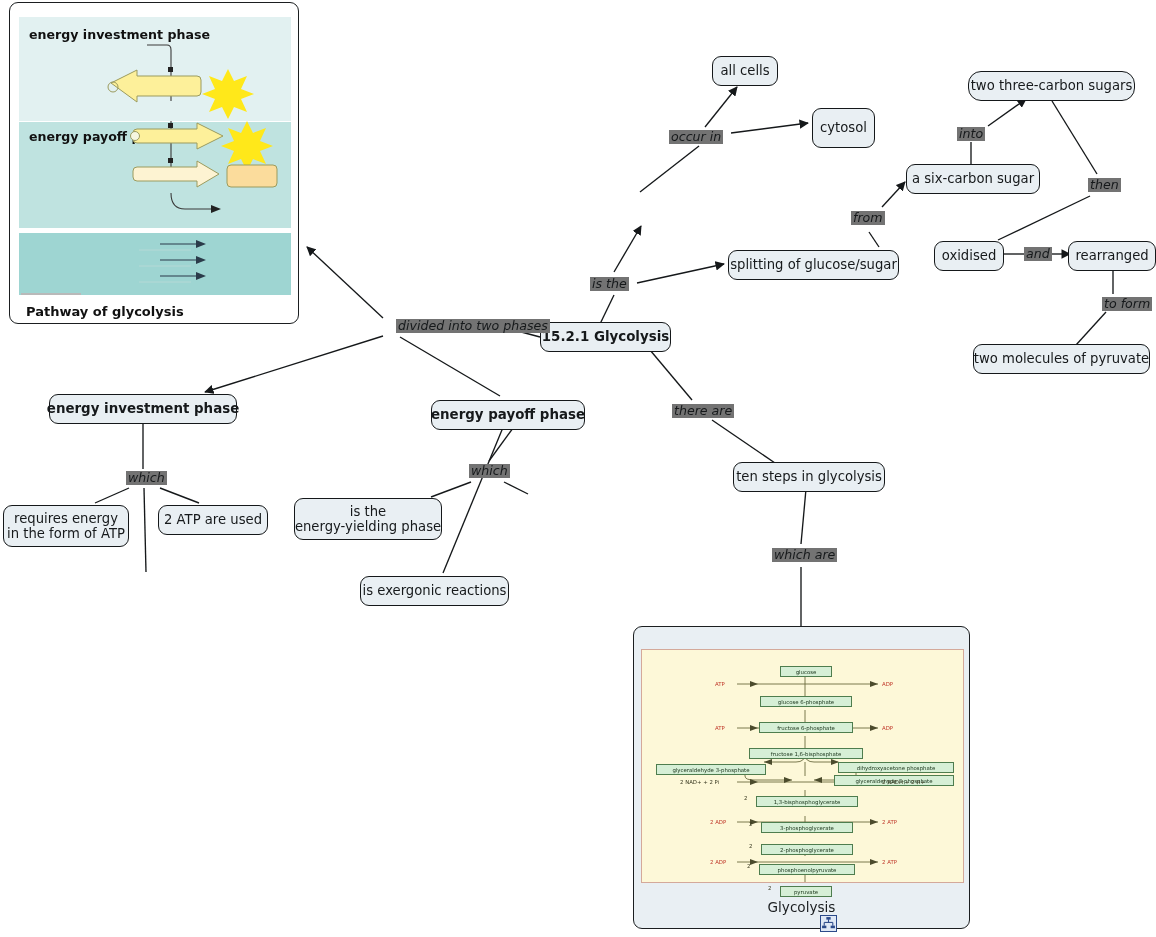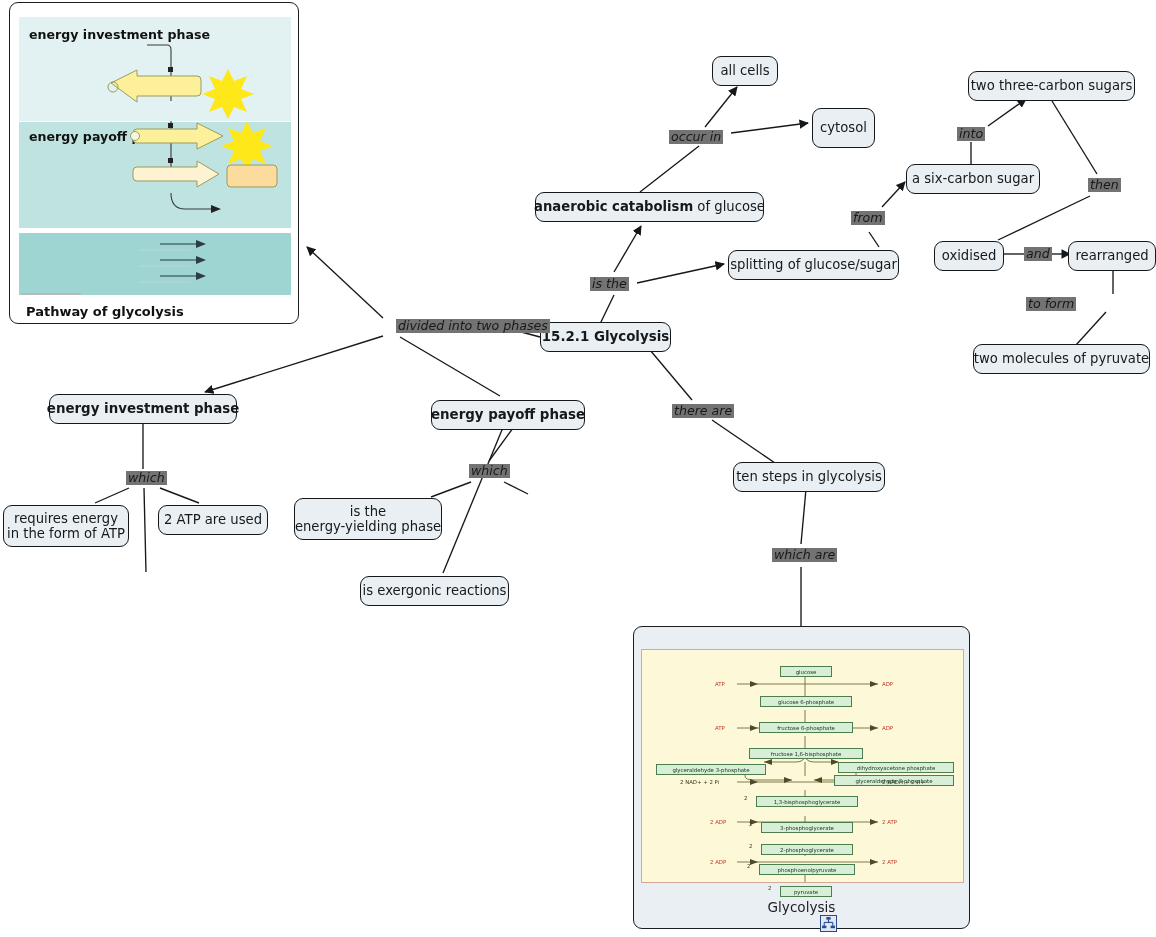--- a/index.html
+++ b/index.html
@@ -284,31 +284,30 @@
         <line x1="120" y1="265" x2="172" y2="265"></line>
       </g>
       <rect x="2" y="276" width="60" height="3" fill="#b9b9b9"></rect>
     </svg>
 
     <div id="pw-caption">Pathway of glycolysis</div>
   </div>
 
   <div class="node bold" style="left:540px;top:322px;width:131px;height:30px;">15.2.1 Glycolysis</div>
 
-  <div class="node mixed" style="left:535px;top:192px;width:229px;height:30px;"><b>anaerobic catabolism</b><span> of glucose</span></div>
 
   <div class="node" style="left:712px;top:56px;width:66px;height:28px;">all cells</div>
 
   <div class="node" style="left:812px;top:108px;width:63px;height:40px;">cytosol</div>
 
   <div class="node" style="left:728px;top:250px;width:171px;height:29px;">splitting of glucose/sugar</div>
 
   <div class="node" style="left:906px;top:164px;width:134px;height:29px;">a six-carbon sugar</div>
 
-  <div class="node" style="left:968px;top:71px;width:167px;height:29px;">two three-carbon sugars</div>
+  <div class="node" style="left:968px;top:71px;width:167px;height:29px;border-radius:13px;">two three-carbon sugars</div>
 
   <div class="node" style="left:934px;top:241px;width:70px;height:27px;">oxidised</div>
 
   <div class="node" style="left:1068px;top:241px;width:88px;height:27px;">rearranged</div>
 
   <div class="node" style="left:973px;top:344px;width:177px;height:29px;">two molecules of pyruvate</div>
 
   <div class="node bold" style="left:49px;top:394px;width:188px;height:29px;">energy investment phase</div>
 
   <div class="node bold" style="left:431px;top:400px;width:154px;height:29px;">energy payoff phase</div>
@@ -332,21 +331,21 @@
   <div class="linklabel" style="left:590px;top:277px;">is the</div>
 
   <div class="linklabel" style="left:851px;top:211px;">from</div>
 
   <div class="linklabel" style="left:957px;top:127px;">into</div>
 
   <div class="linklabel" style="left:1088px;top:178px;">then</div>
 
   <div class="linklabel" style="left:1024px;top:247px;">and</div>
 
-  <div class="linklabel" style="left:1026px;top:297px;">to form</div>
+  <div class="linklabel" style="left:1102px;top:297px;">to form</div>
 
   <div class="linklabel" style="left:352px;top:319px;margin-left:44px;">divided into two phases</div>
 
   <div class="linklabel" style="left:672px;top:404px;">there are</div>
 
   <div class="linklabel" style="left:772px;top:548px;">which are</div>
 
   <div class="linklabel" style="left:126px;top:471px;">which</div>
 
   <div class="linklabel" style="left:469px;top:464px;">which</div>

